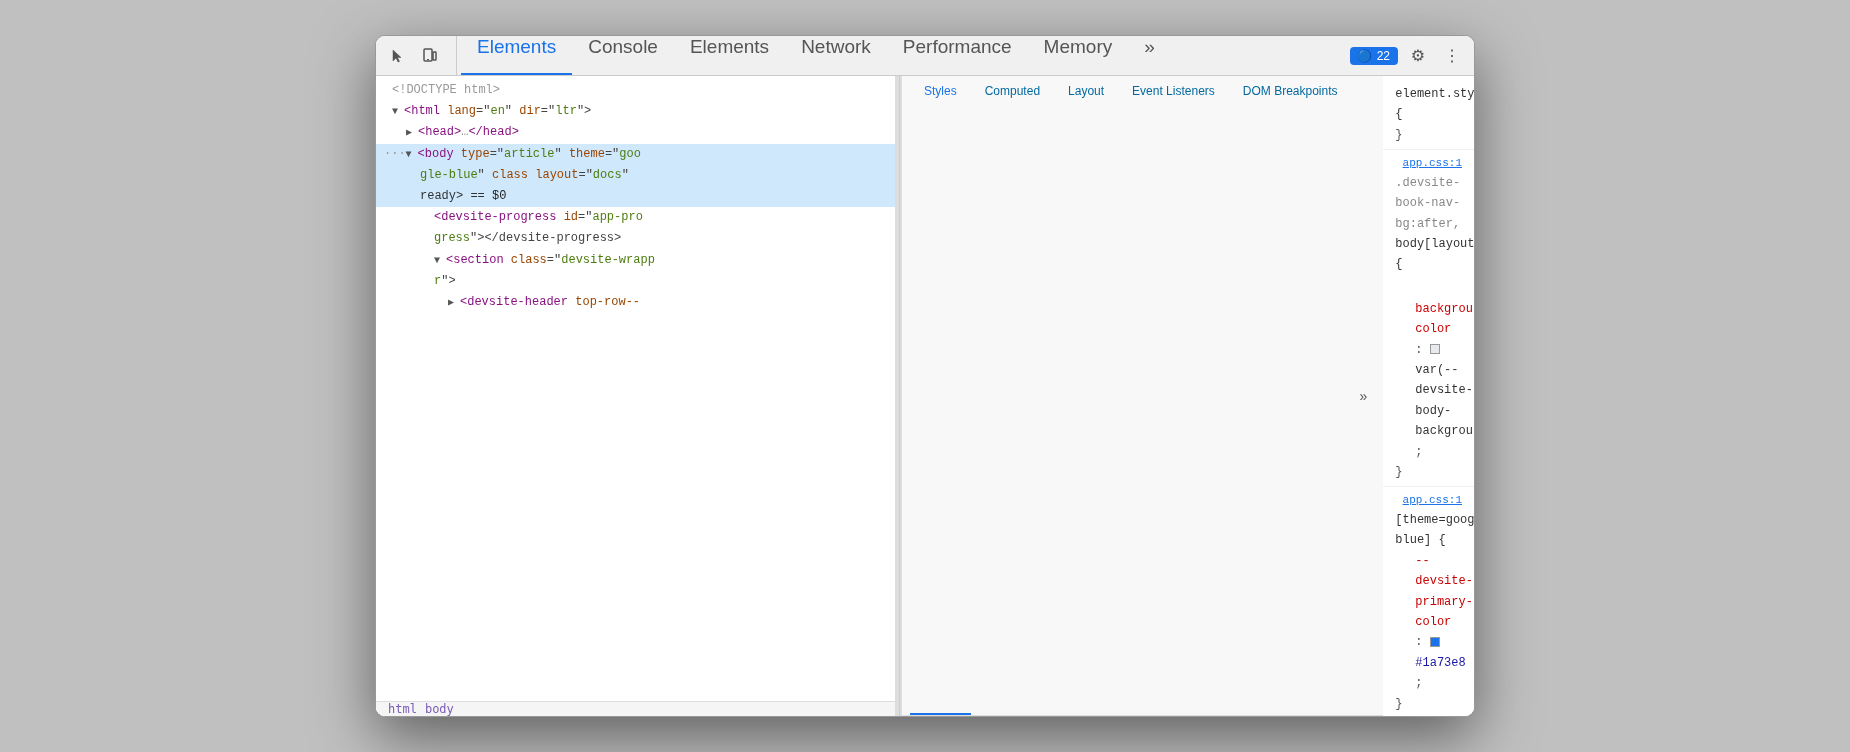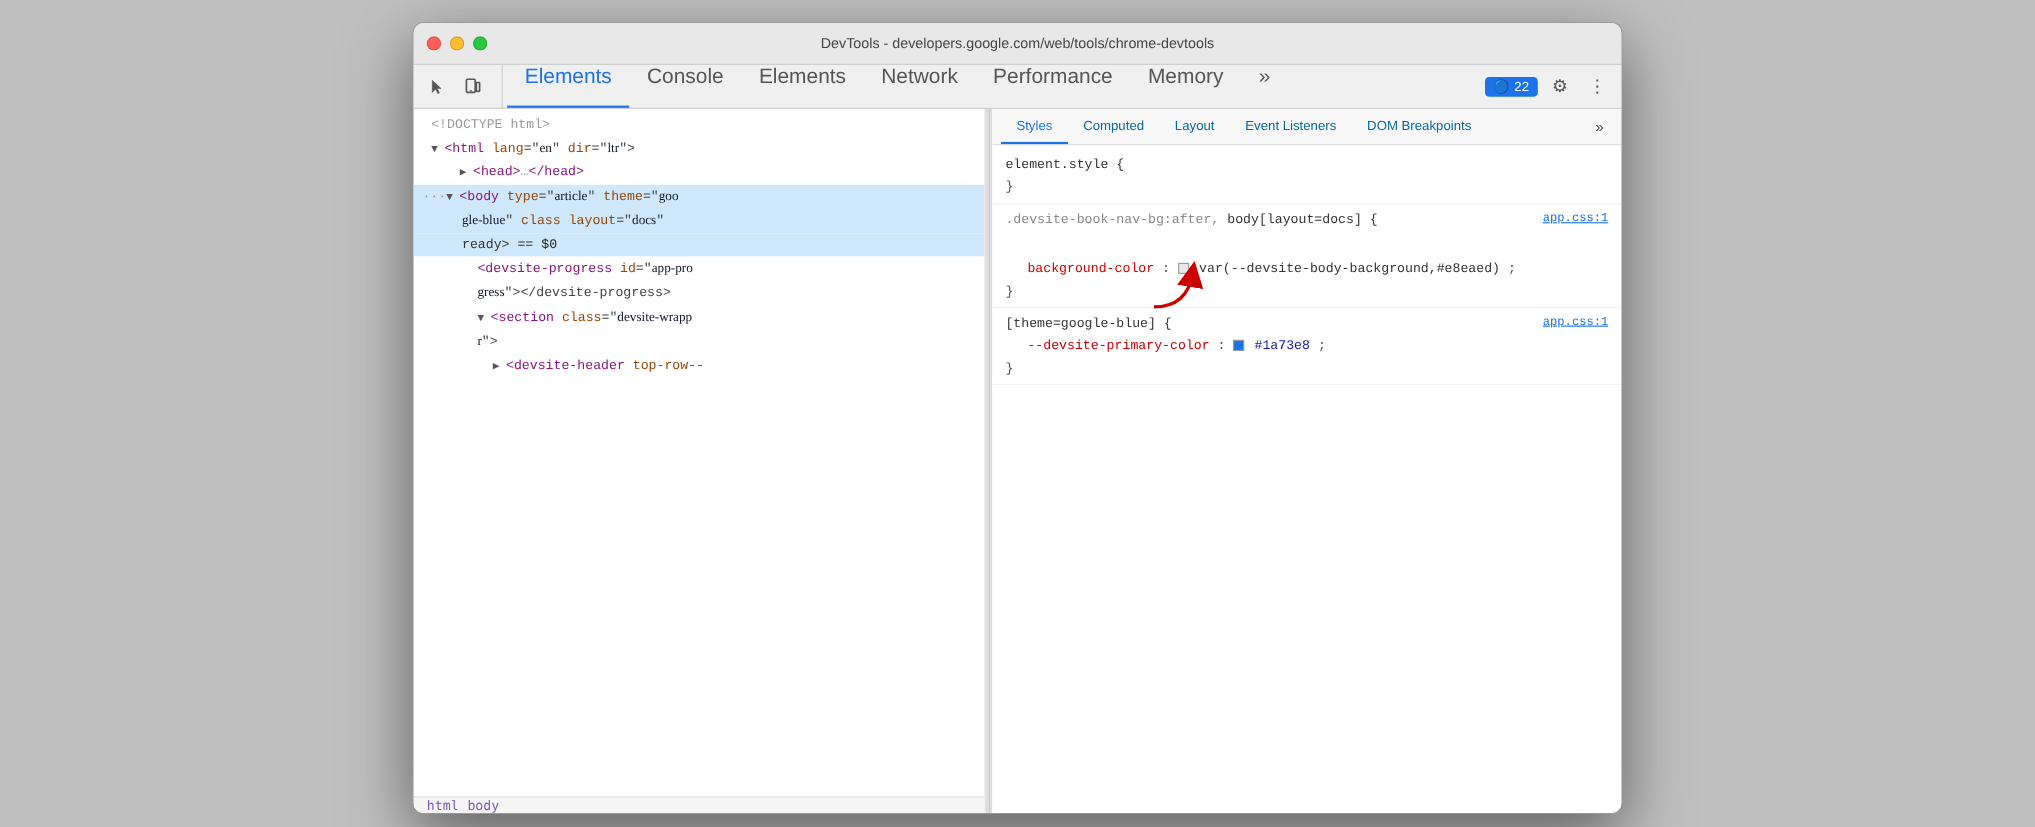--- a/index.html
+++ b/index.html
@@ -186,28 +186,28 @@
       padding: 1px 8px 1px 16px;
       white-space: nowrap;
       color: #333;
       cursor: pointer;
     }
 
     .dom-line.selected {
       background: #cfe8fc;
     }
 
-    .dom-indent-1 { padding-left: 42px; }
+    .dom-indent-1 { padding-left: 30px; }
     .dom-indent-2 { padding-left: 44px; }
     .dom-indent-3 { padding-left: 58px; }
     .dom-indent-4 { padding-left: 72px; }
 
     .tag { color: #881280; }
     .attr-name { color: #994500; }
-    .attr-value { color: #0f172a; font-family: Liberation Serif, serif; }
+    .attr-value { color: #4d7c0f; }
     .comment { color: #999; }
     .punctuation { color: #444; }
     .dots { color: #999; }
     .dollar { color: #222; }
 
     .triangle {
       display: inline-block;
       width: 10px;
       margin-right: 2px;
       color: #555;
@@ -231,21 +231,21 @@
     .breadcrumb-item {
       color: #7b5cb8;
       cursor: pointer;
     }
 
     
     .styles-panel {
       flex: 1;
       background: #fff;
       display: flex;
-      flex-direction: column;
+      flex-direction: row;
       overflow: hidden;
       justify-content: space-between;
     }
 
     .styles-tabs {
       display: flex;
       border-bottom: 1px solid #ddd;
       background: #f8f8f8;
       padding: 0 8px;
     }
@@ -396,28 +396,20 @@
       width: 1px;
       height: 100%;
       background: #ccc;
     }
   </style>
 </head>
 <body>
 
 <div class="window">
 
-  <div class="title-bar">
-    <div class="traffic-lights">
-      <div class="traffic-light close"></div>
-      <div class="traffic-light minimize"></div>
-      <div class="traffic-light maximize"></div>
-    </div>
-    <span class="title-bar-title">DevTools - developers.google.com/web/tools/chrome-devtools</span>
-  </div>
 
   <div class="devtools">
 
     <div class="devtools-toolbar">
       <div class="toolbar-icons">
 
         <button class="toolbar-icon-btn">
           <svg width="16" height="16" viewBox="0 0 16 16" fill="none">
             <path d="M3 2 L3 13 L6 10 L8 14 L9.5 13.5 L7.5 9.5 L11 9.5 Z" fill="#555" stroke="#555" stroke-width="0.5"></path>
           </svg>

